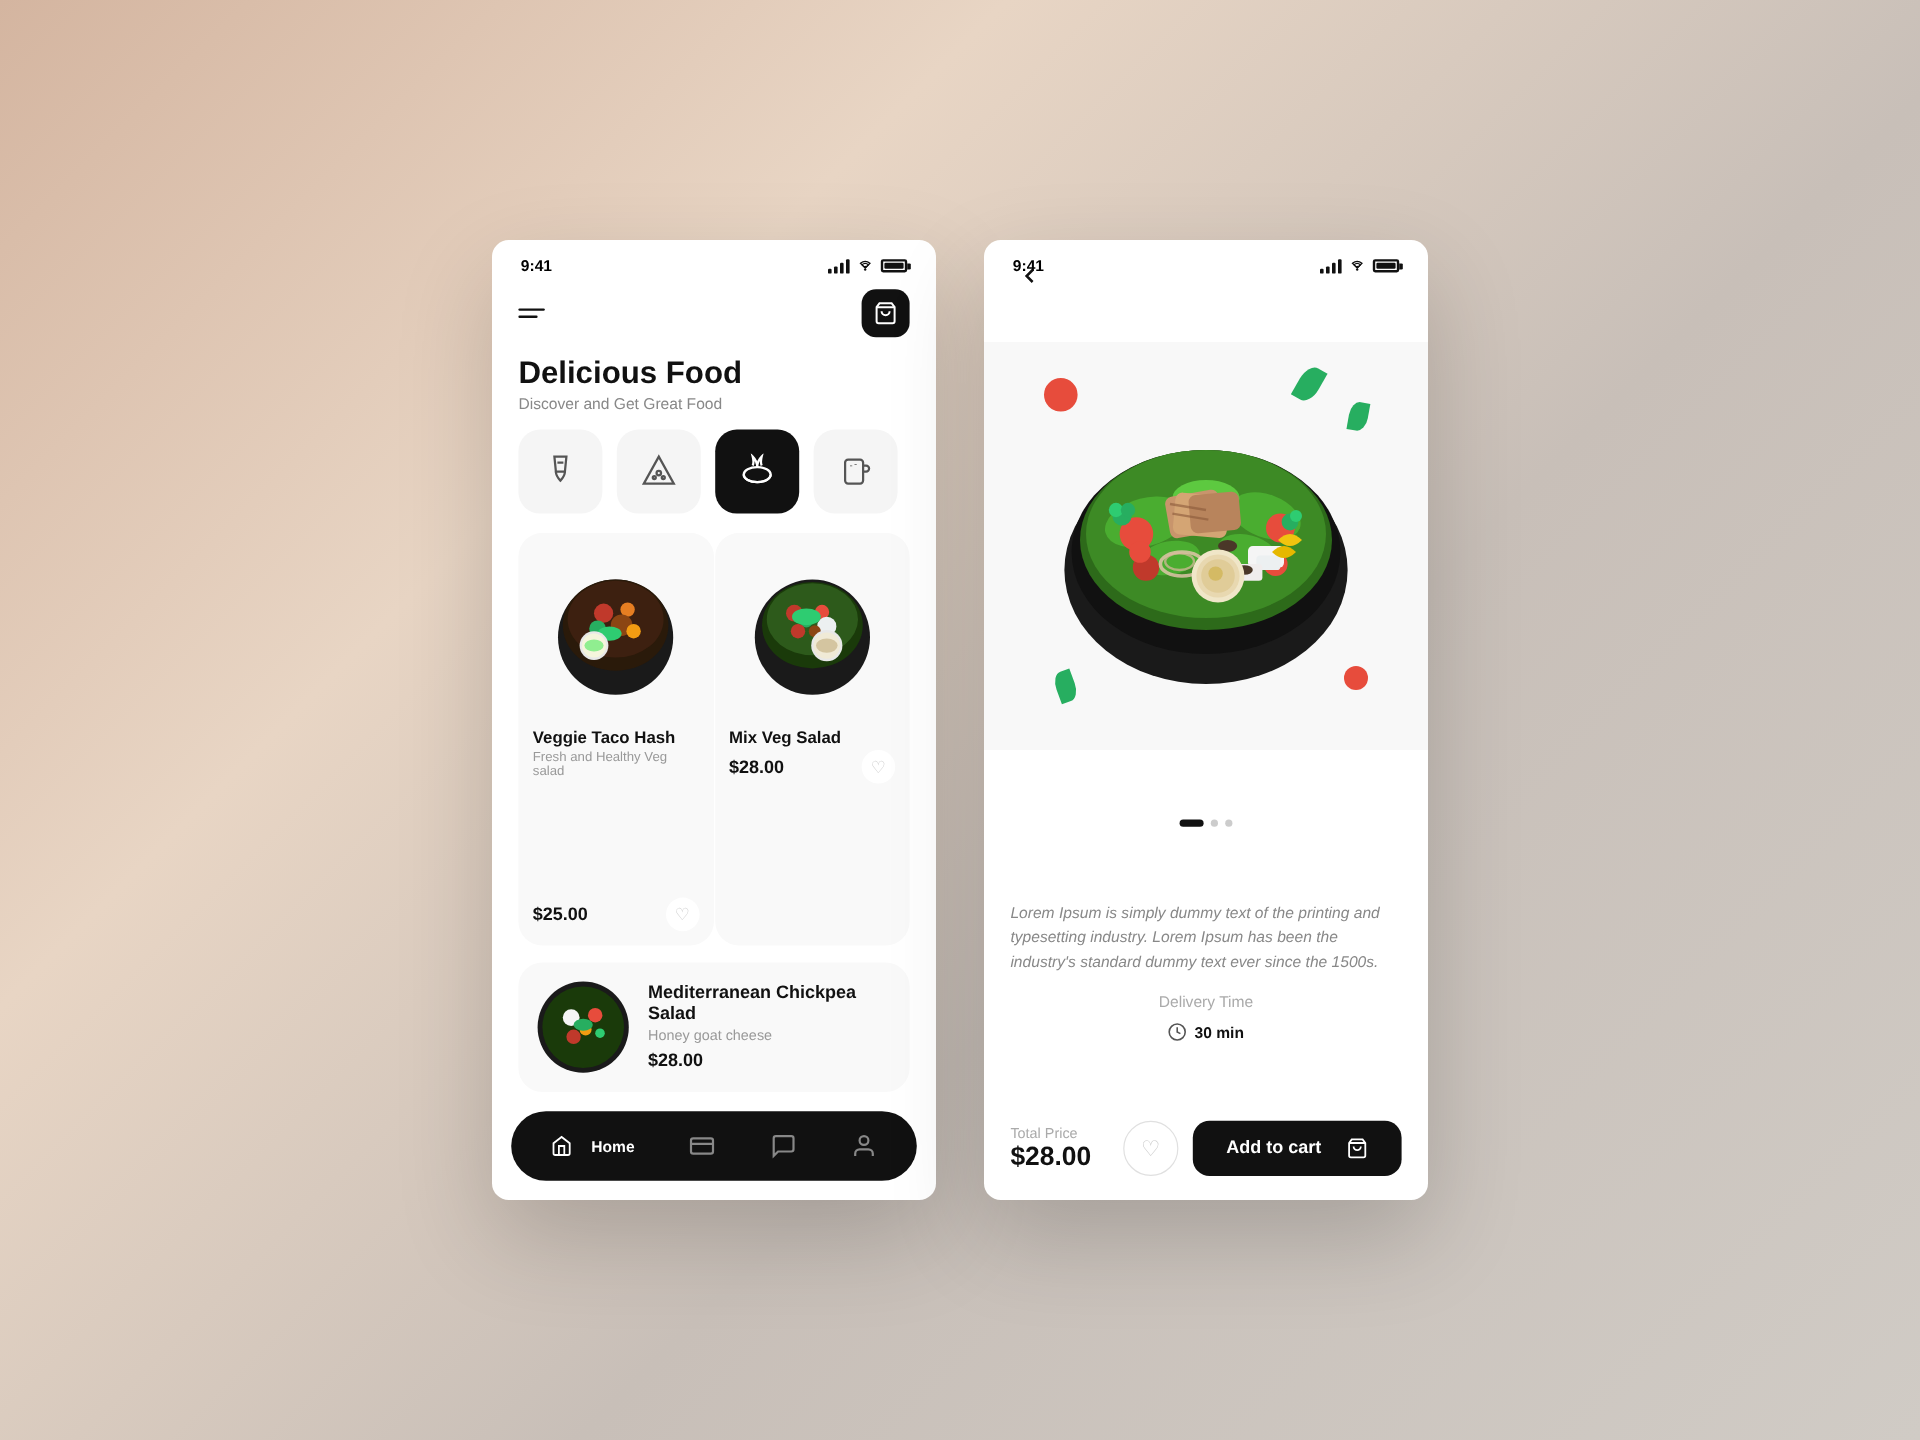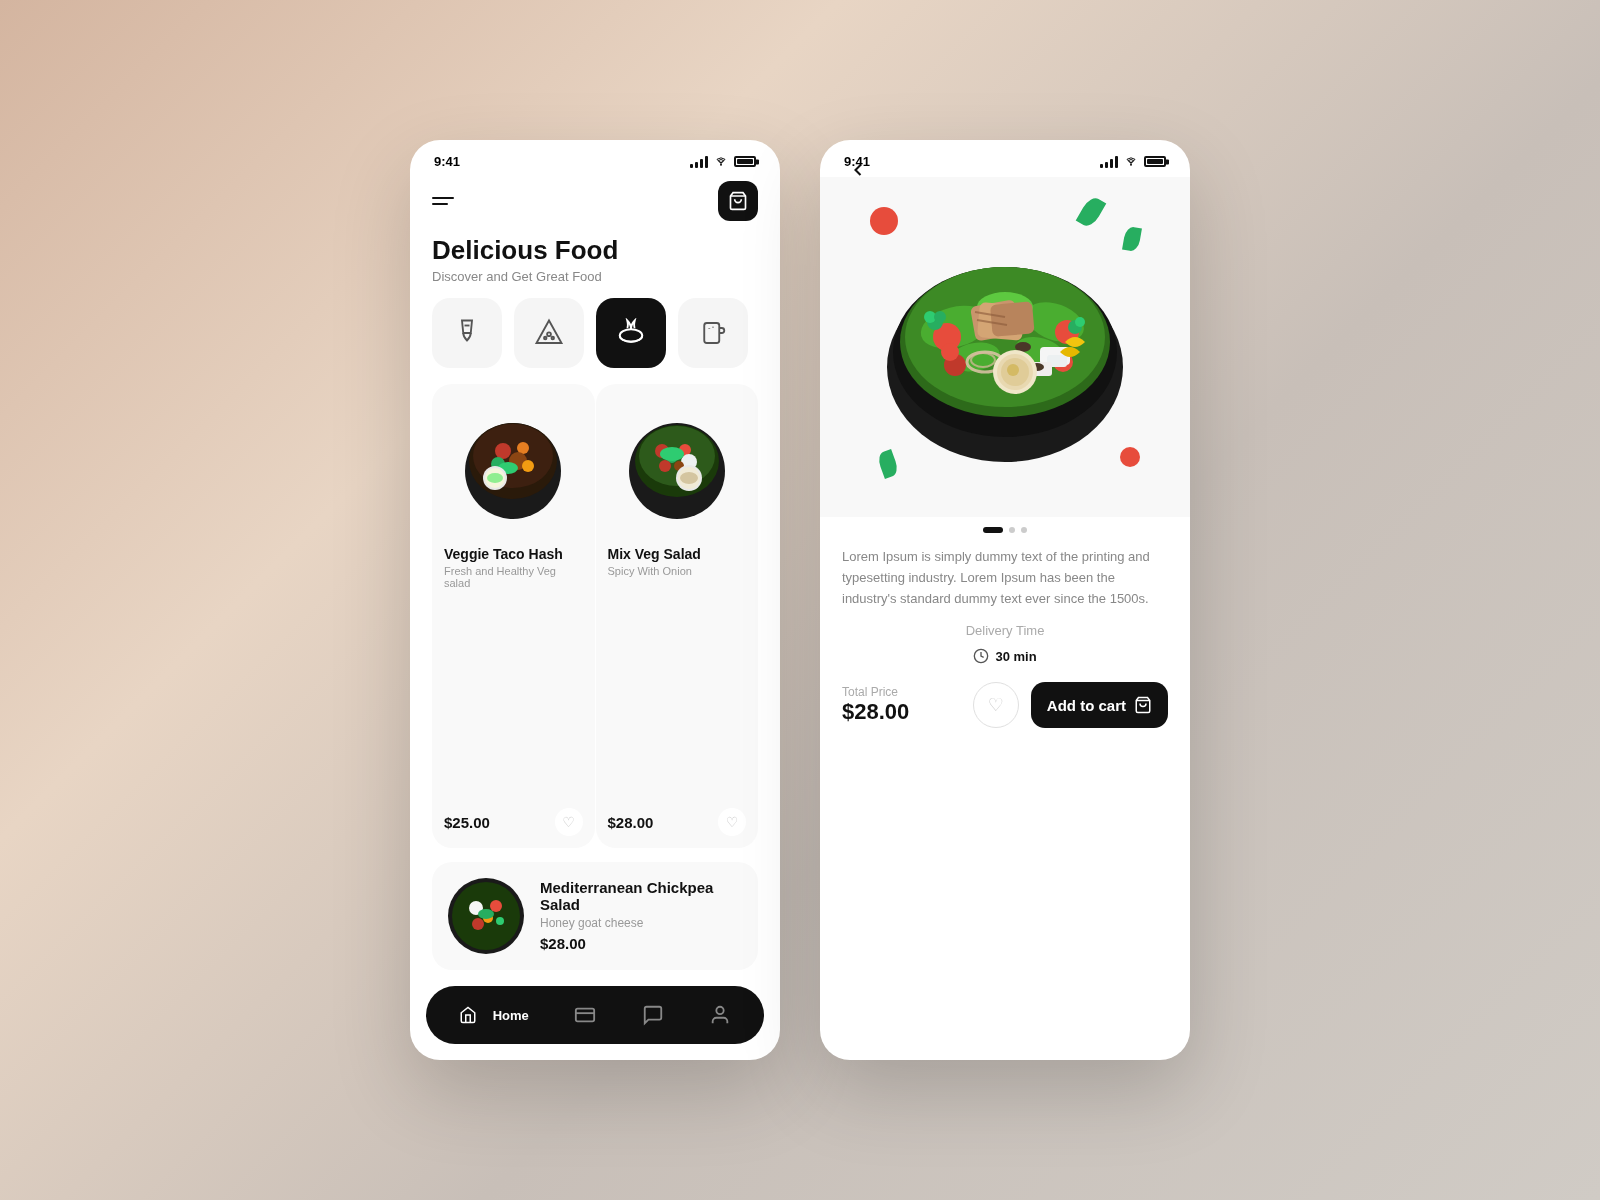--- a/index.html
+++ b/index.html
@@ -10,28 +10,29 @@
       background: linear-gradient(135deg, #d4b5a0 0%, #e8d5c4 30%, #c8bfb8 60%, #d0cbc5 100%);
       display: flex;
       align-items: center;
       justify-content: center;
       font-family: -apple-system, BlinkMacSystemFont, 'Segoe UI', sans-serif;
       gap: 40px;
     }
 
     .phone {
       background: #fff;
-      border-radius: 30px;
+      border-radius: 14px;
       width: 370px;
-      height: 920px;
+      height: 800px;
       overflow: hidden;
       box-shadow: 0 30px 80px rgba(0,0,0,0.18);
       display: flex;
       flex-direction: column;
       position: relative;
+      justify-content: space-between;
     }
 
     
     .status-bar {
       display: flex;
       justify-content: space-between;
       align-items: center;
       padding: 14px 24px 8px;
       font-size: 13px;
       font-weight: 600;
@@ -409,20 +410,21 @@
       color: #111;
       min-width: 14px;
       text-align: center;
     }
 
     .product-desc {
       font-size: 13px;
       color: #888;
       line-height: 1.6;
       margin-bottom: 14px;
+      font-style: italic;
     }
 
     .delivery-row {
       display: flex;
       align-items: center;
       gap: 10px;
       margin-bottom: 18px;
       flex-direction: column;
     }
 
@@ -476,24 +478,24 @@
       justify-content: center;
       cursor: pointer;
       font-size: 18px;
       color: #ccc;
     }
 
     .add-cart-btn {
       background: #111;
       color: #fff;
       border-radius: 14px;
-      padding: 14px 16px;
-      display: flex;
-      align-items: center;
-      gap: 8px;
+      padding: 14px 28px;
+      display: flex;
+      align-items: center;
+      gap: 21px;
       font-size: 15px;
       font-weight: 600;
       cursor: pointer;
     }
   </style>
 </head>
 <body>
 
 <div class="phone">
 
@@ -615,21 +617,20 @@
           <circle cx="48" cy="60" r="6" fill="#c0392b"></circle>
           <circle cx="62" cy="60" r="5" fill="#8B4513"></circle>
           <ellipse cx="55" cy="48" rx="12" ry="7" fill="#2ecc71"></ellipse>
 
           <circle cx="72" cy="72" r="13" fill="#e8e8e8"></circle>
           <circle cx="72" cy="72" r="11" fill="#f0ead6"></circle>
           <ellipse cx="72" cy="72" rx="9" ry="6" fill="#d4c5a0"></ellipse>
         </svg>
       </div>
       <h3>Mix Veg Salad</h3>
-      <p>Spicy With Onion</p>
       <div class="food-card-footer">
         <span class="food-price">$28.00</span>
         <div class="heart-btn">♡</div>
       </div>
     </div>
   </div>
 
   <div class="food-card-horizontal">
     <div class="food-img-round">
       <svg width="80" height="80" viewBox="0 0 80 80">

